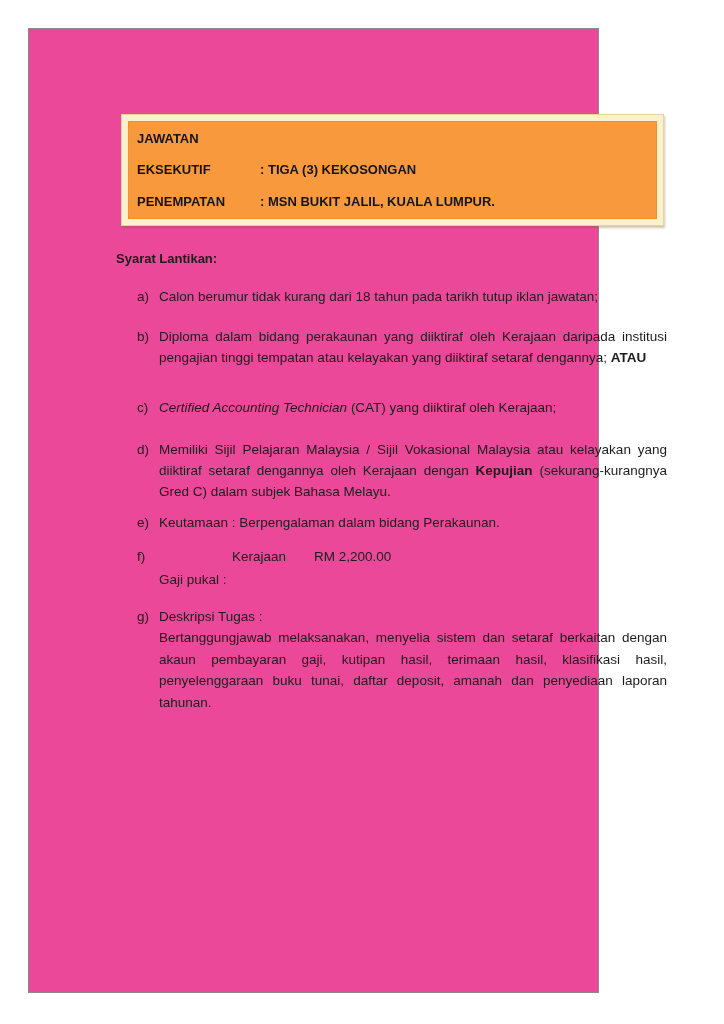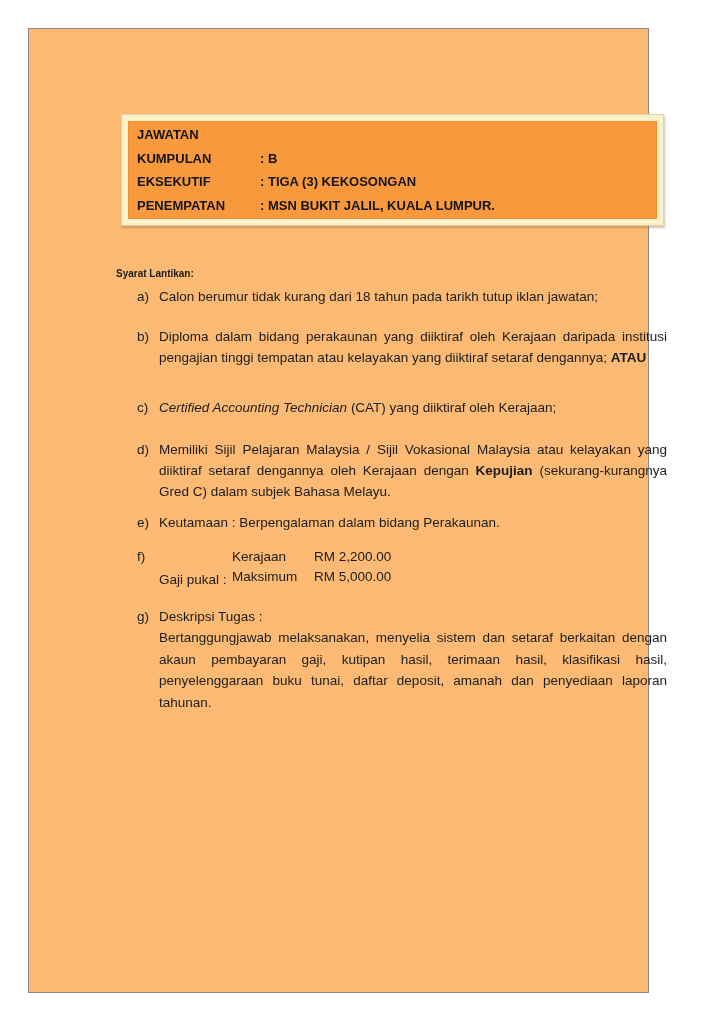--- a/index.html
+++ b/index.html
@@ -11,23 +11,23 @@
   }
   .sheet {
     position: relative;
     width: 724px; height: 1024px;
     background: #ffffff;
     overflow: hidden;
   }
   .page-border {
     position: absolute;
     left: 28px; top: 28px;
-    width: 621px; height: 965px;
+    width: 571px; height: 965px;
     border: 1.5px solid #8a8a8a;
-    background: #fdba74;
+    background: #ec4899;
   }
   
   .summary-frame {
     position: absolute;
     left: 92px; top: 85px;
     width: 543px; height: 112px;
     background: var(--frame-bg, #FBF1CC);
     border: 1px solid var(--frame-border, #E5D59B);
     box-shadow: 1px 2px 2px rgba(120, 90, 50, 0.35);
     padding: 6px;
@@ -38,22 +38,22 @@
     border: 1px solid #EF8F2F;
     padding: 1px 4px 1px 8px;
     display: flex; flex-direction: column; justify-content: space-around;
   }
   .srow { display: flex; font-weight: bold; font-size: 13px; line-height: 15px; color: #141414; }
   .srow .slabel { width: 123px; flex: none; }
   .srow .svalue { flex: 1; white-space: nowrap; }
   
   .section-title {
     position: absolute;
-    left: 87px; top: 239px;
-    font-size: 10px; font-weight: bold;
+    left: 87px; top: 222px;
+    font-size: 13px; font-weight: bold;
   }
   .item {
     position: absolute;
     left: 108px; width: 530px;
     display: flex;
     font-size: 13.5px; line-height: 21px;
   }
   .marker { width: 22px; flex: none; }
   .itext { flex: 1; }
   .just { text-align: justify; }
@@ -77,24 +77,20 @@
 </head>
 <body>
 
 <div class="sheet">
   <div class="page-border">
 
     <div class="summary-frame">
       <div class="summary-fill">
         <div class="srow">
           <span class="slabel">JAWATAN</span>
-        </div>
-        <div class="srow">
-          <span class="slabel">KUMPULAN</span>
-          <span class="svalue">: B</span>
         </div>
         <div class="srow">
           <span class="slabel">EKSEKUTIF</span>
           <span class="svalue">: TIGA (3) KEKOSONGAN</span>
         </div>
         <div class="srow">
           <span class="slabel">PENEMPATAN</span>
           <span class="svalue">: MSN BUKIT JALIL, KUALA LUMPUR.</span>
         </div>
       </div>
@@ -130,24 +126,20 @@
     <div class="item" id="item-f">
       <span class="marker">f)</span>
       <span class="itext">
         <span class="f-content">
           <span class="f-label">Gaji pukal :</span>
           <span class="f-table">
             <span class="f-row">
               <span class="f-key">Kerajaan</span>
               <span class="f-amt">RM 2,200.00</span>
             </span>
-            <span class="f-row">
-              <span class="f-key">Maksimum</span>
-              <span class="f-amt">RM 5,000.00</span>
-            </span>
           </span>
         </span>
       </span>
     </div>
 
     <div class="item" id="item-g">
       <span class="marker">g)</span>
       <span class="itext">
         <span>Deskripsi Tugas :</span>
         <span class="g-body" style="display:block">Bertanggungjawab melaksanakan, menyelia sistem dan setaraf berkaitan dengan akaun pembayaran gaji, kutipan hasil, terimaan hasil, klasifikasi hasil, penyelenggaraan buku tunai, daftar deposit, amanah dan penyediaan laporan tahunan.</span>

